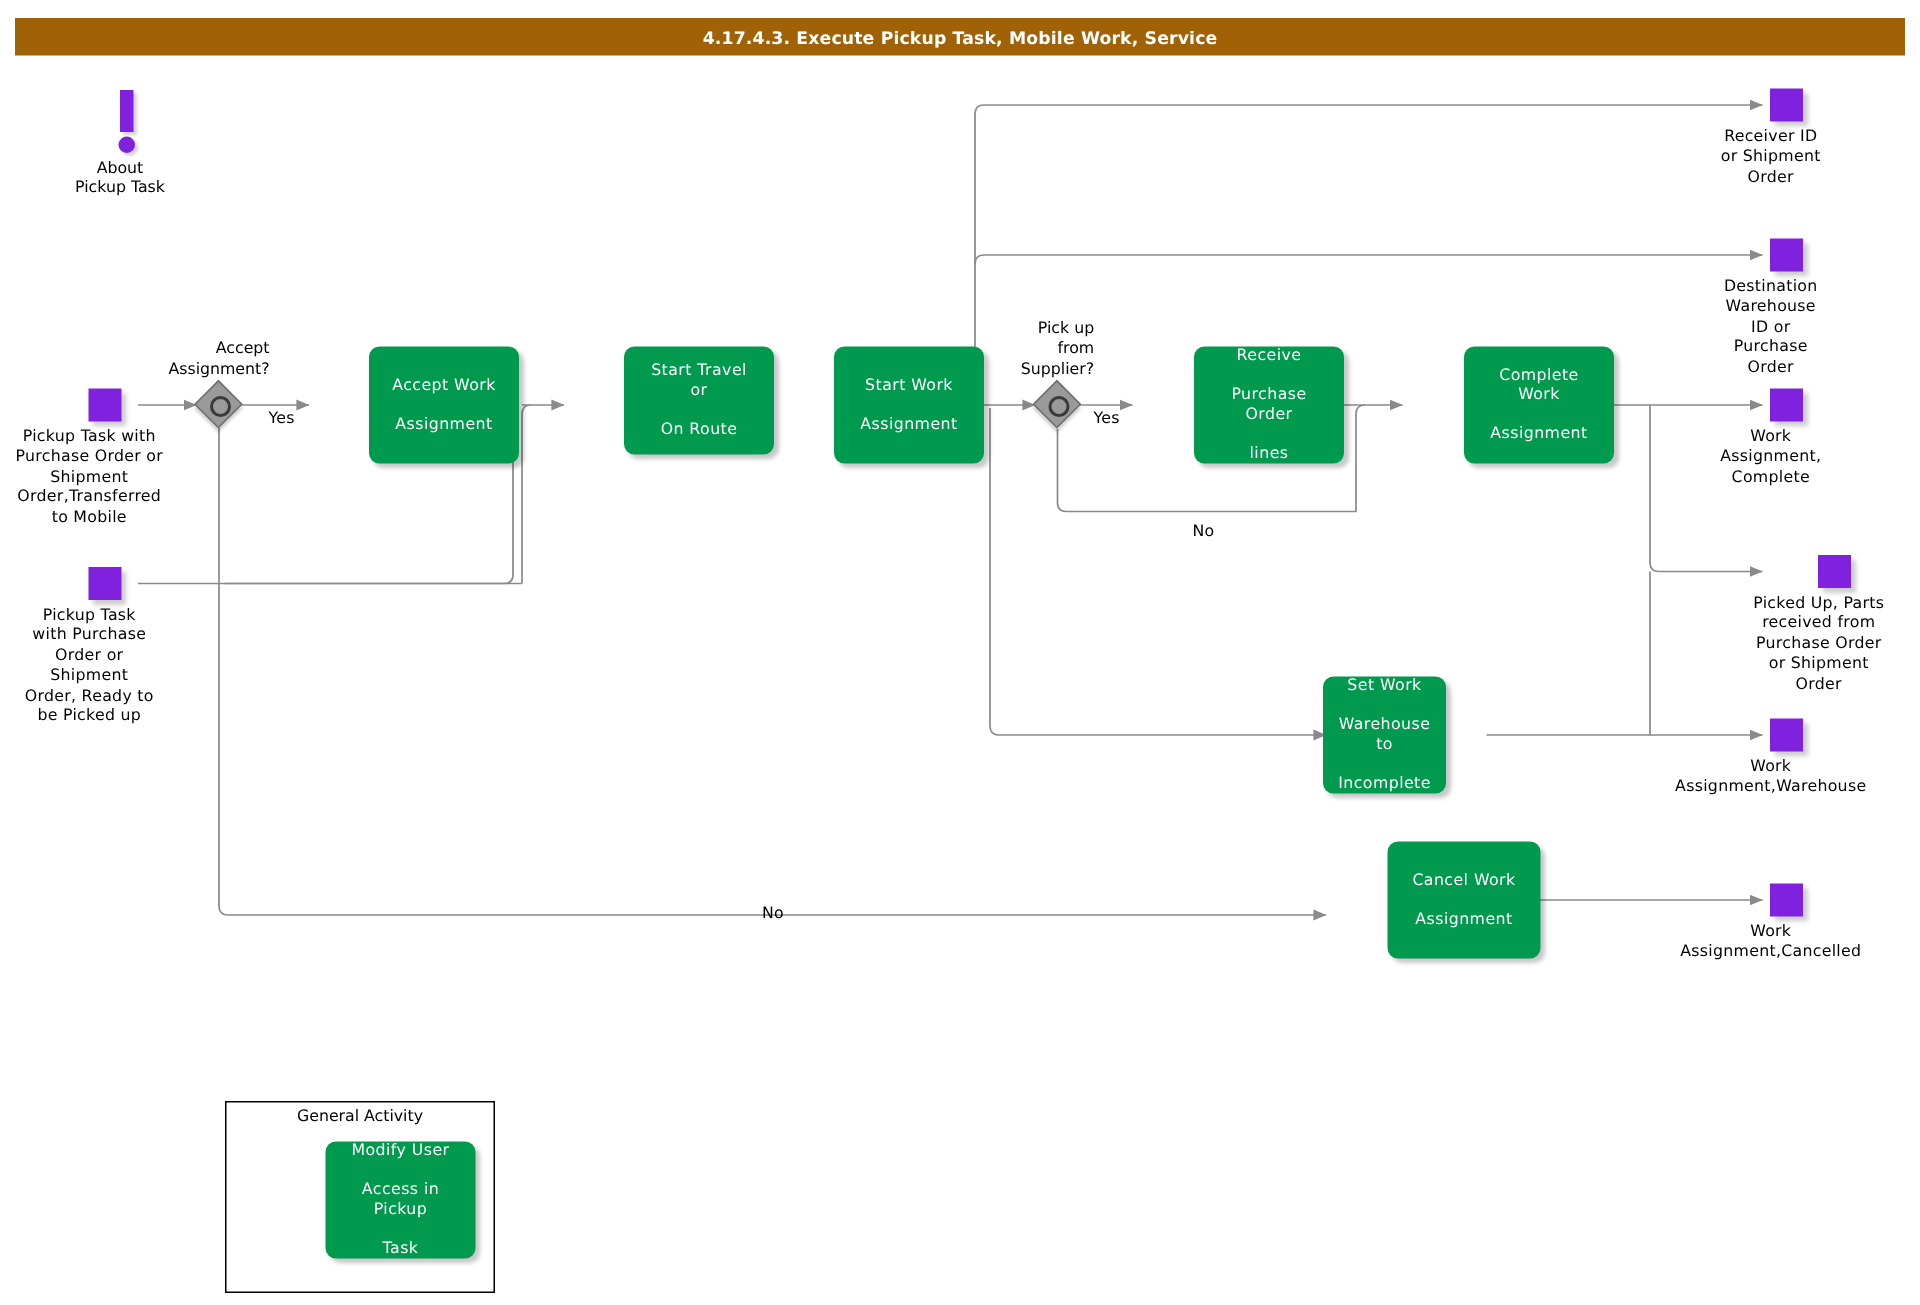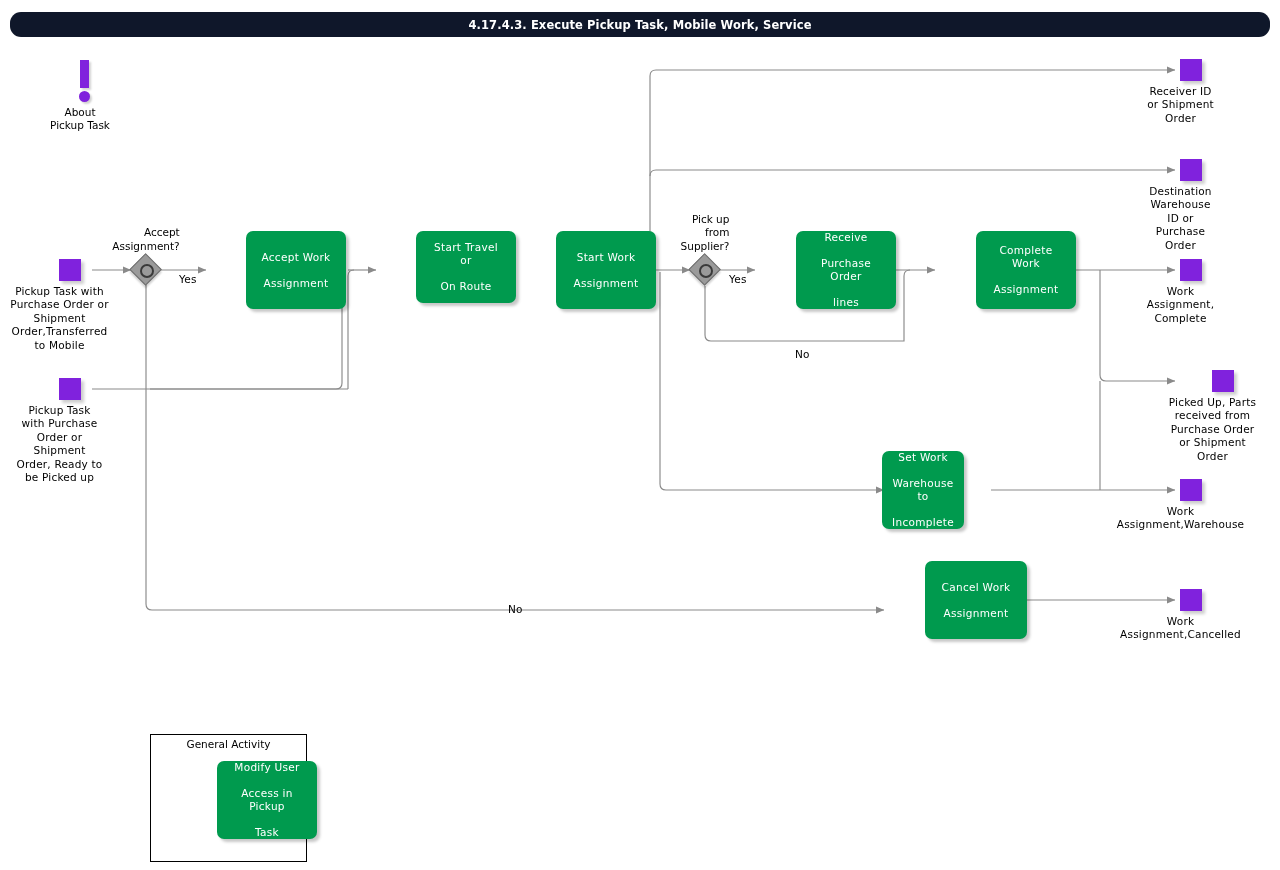--- a/index.html
+++ b/index.html
@@ -4,25 +4,24 @@
 <style>
   html,body{margin:0;padding:0;background:#ffffff;}
   body{
     width:1280px;height:870px;position:relative;overflow:hidden;
     font-family:"DejaVu Sans", sans-serif;
   }
   #canvas{position:absolute;left:0;top:0;width:1280px;height:870px;}
 
   .title-bar{
     position:absolute;left:10px;top:12px;width:1260px;height:25px;
-    background:#0f172a;color:#ffffff;
+    background:#a16207;color:#ffffff;
     font-size:11.5px;font-weight:bold;
     display:flex;align-items:center;justify-content:center;
     letter-spacing:0.1px;
-    border-radius:11px;
   }
 
   svg.wires{position:absolute;left:0;top:0;width:1280px;height:870px;pointer-events:none;}
 
   
   .task{
     position:absolute;background:#009A4E;border-radius:7px;
     color:#ffffff;font-size:10.5px;line-height:13px;
     display:flex;align-items:center;justify-content:center;text-align:center;
     box-shadow:3px 3px 3px rgba(0,0,0,0.22);
@@ -79,21 +78,21 @@
 
   
   .elabel{
     position:absolute;font-size:10.5px;color:#000;white-space:nowrap;
     letter-spacing:0.2px;
   }
 
   
   .legend{
     position:absolute;left:150px;top:734px;width:155px;height:126px;
-    border:1px solid #000;background:#ffffff;
+    border:1px solid #000;background:#ffffff;padding-left:23px;
   }
   .legend .cap{
     position:absolute;top:3px;left:0;width:100%;text-align:center;
     font-size:10.5px;color:#000;
   }
 </style>
 </head>
 <body>
 
 <div id="canvas">

